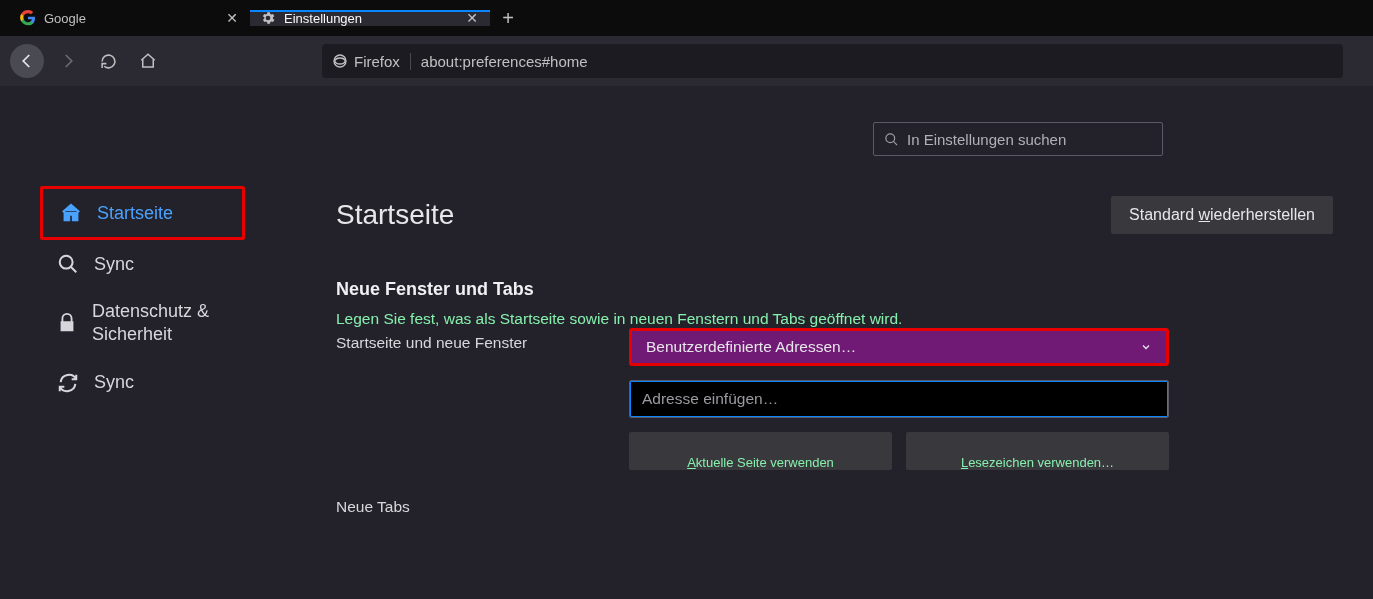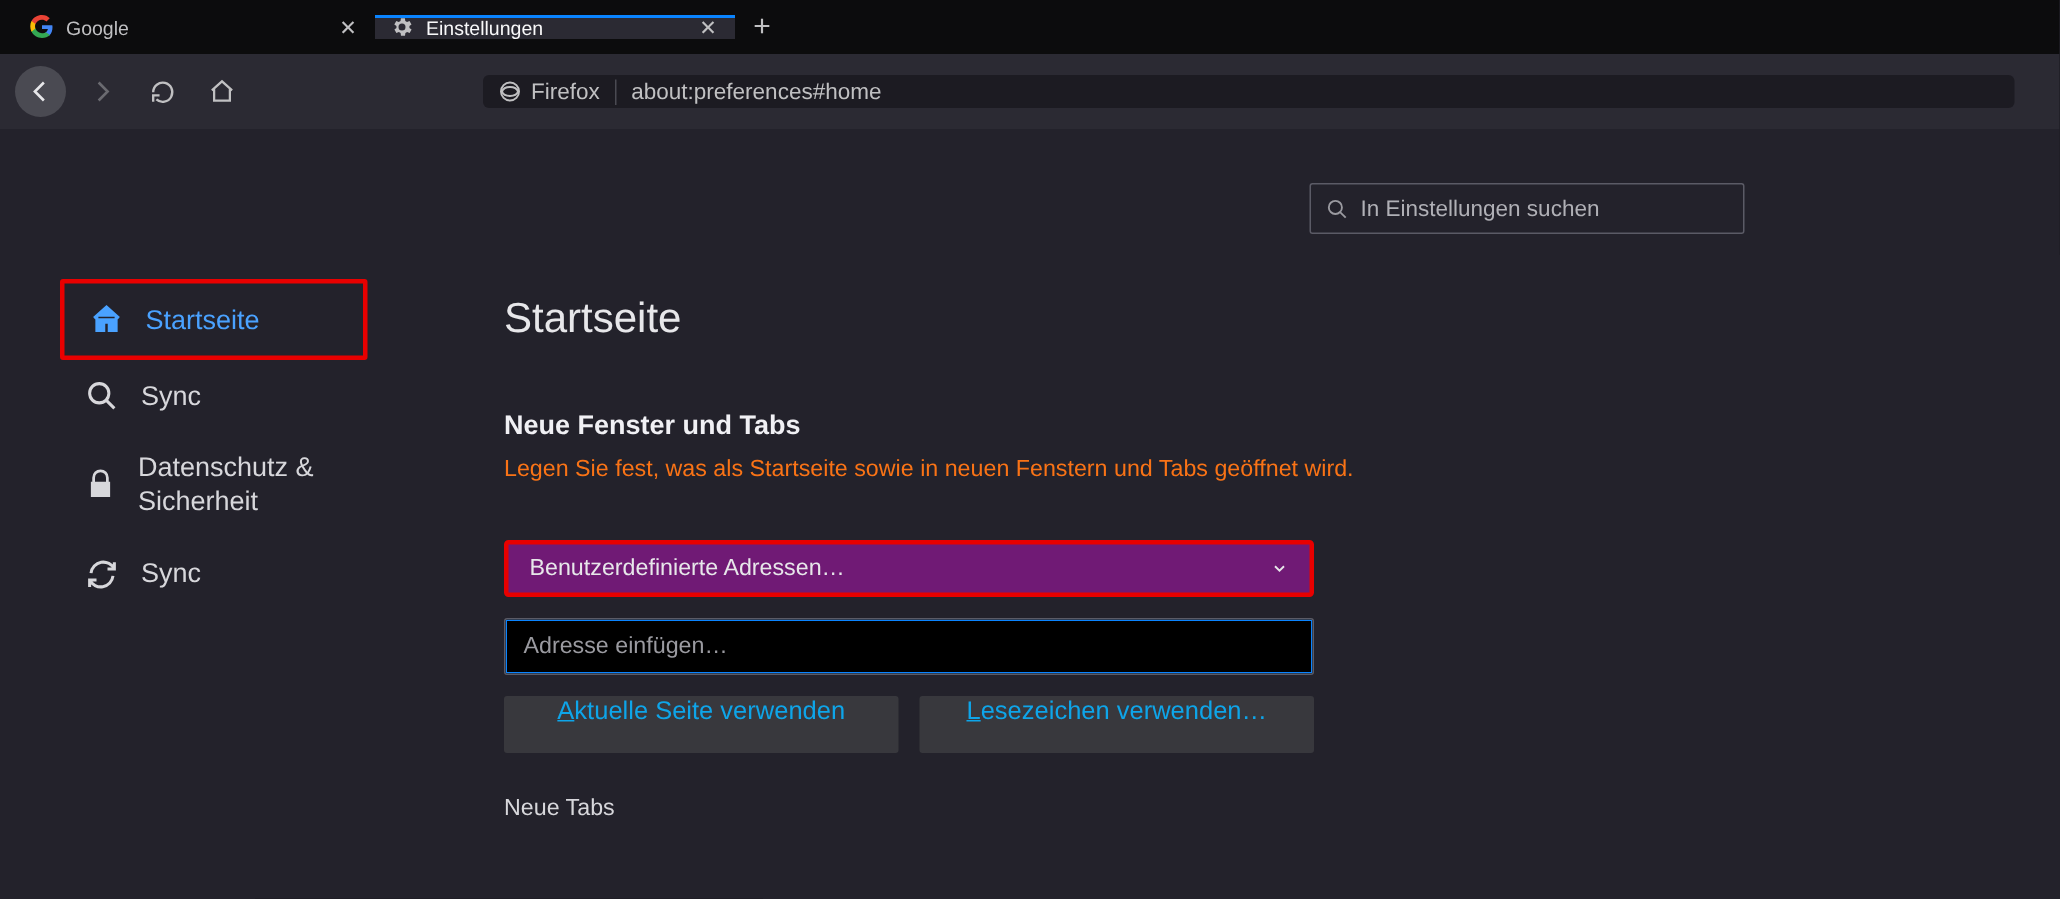--- a/index.html
+++ b/index.html
@@ -66,21 +66,21 @@
     color: #c0c0c2; cursor: pointer;
   }
   .tbtn.back {
     background: #4a4a52;
     border-radius: 50%;
     width: 34px; height: 34px;
   }
   .tbtn.disabled { color: #6a6a70; }
   .urlbar {
     flex: 1;
-    height: 22px;
+    height: 34px;
     background: #1c1b22;
     border-radius: 4px;
     display: flex;
     align-items: center;
     padding: 0 10px;
     margin-left: 150px;
     margin-right: 20px;
     color: #c0c0c2;
     font-size: 15px;
   }
@@ -153,21 +153,21 @@
     background: #38383d;
     border: none;
     color: #e7e7ea;
     font-size: 16px;
     padding: 10px 18px;
     border-radius: 2px;
     cursor: pointer;
   }
   .restore-btn .accesskey { text-decoration: underline; }
   .section-title { font-size: 18px; font-weight: 600; color: #f0f0f4; margin-bottom: 10px; margin-top: 31px; }
-  .section-desc { font-size: 15.5px; color: #f97316; margin-bottom: 38px; }
+  .section-desc { font-size: 15.5px; color: #86efac; }
   .form-row {
     display: flex;
     align-items: flex-start;
     margin-bottom: 14px;
   }
   .form-row .row-label {
     width: 293px;
     font-size: 15.5px;
     padding-top: 6px;
   }
@@ -199,24 +199,24 @@
     color: #9a9aa0;
     font-size: 15.5px;
     cursor: text;
   }
   .btn-row { display: flex; gap: 14px; }
   .sm-btn {
     flex: 1;
     height: 38px;
     background: #38383d;
     border: none; border-radius: 2px;
-    color: #0ea5e9;
-    font-size: 17px;
+    color: #86efac;
+    font-size: 13px;
     cursor: pointer;
-    display: flex; align-items: flex-start; justify-content: center;
+    display: flex; align-items: flex-end; justify-content: center;
   }
   .sm-btn .accesskey { text-decoration: underline; }
   svg { display: block; }
 </style>
 </head>
 <body>
 
 <div class="tabstrip">
   <div class="tab">
     <span class="favicon">
@@ -317,26 +317,30 @@
             <path d="M21 8a9 9 0 0 0-17 3M3 16a9 9 0 0 0 17-3M21 3v5h-5M3 21v-5h5"></path>
           </svg>
       </span>
       <span>Sync</span>
     </div>
   </div>
 
   <div class="main">
     <div class="page-header">
       <h1>Startseite</h1>
+      <button class="restore-btn">
+        <span>Standard </span><span class="accesskey">w</span><span>iederherstellen</span>
+      </button>
     </div>
 
     <div class="section-title">Neue Fenster und Tabs</div>
     <div class="section-desc">Legen Sie fest, was als Startseite sowie in neuen Fenstern und Tabs geöffnet wird.</div>
 
     <div class="form-row">
+      <div class="row-label">Startseite und neue Fenster</div>
       <div class="row-controls">
         <div class="select redbox">
           <span>Benutzerdefinierte Adressen…</span>
           <span class="chev">
             <svg width="12" height="12" viewBox="0 0 24 24" fill="none" stroke="#e7e7ea" stroke-width="2.5">
                 <path d="M6 9l6 6 6-6"></path>
               </svg>
           </span>
         </div>
         <div class="txt-input redbox">

